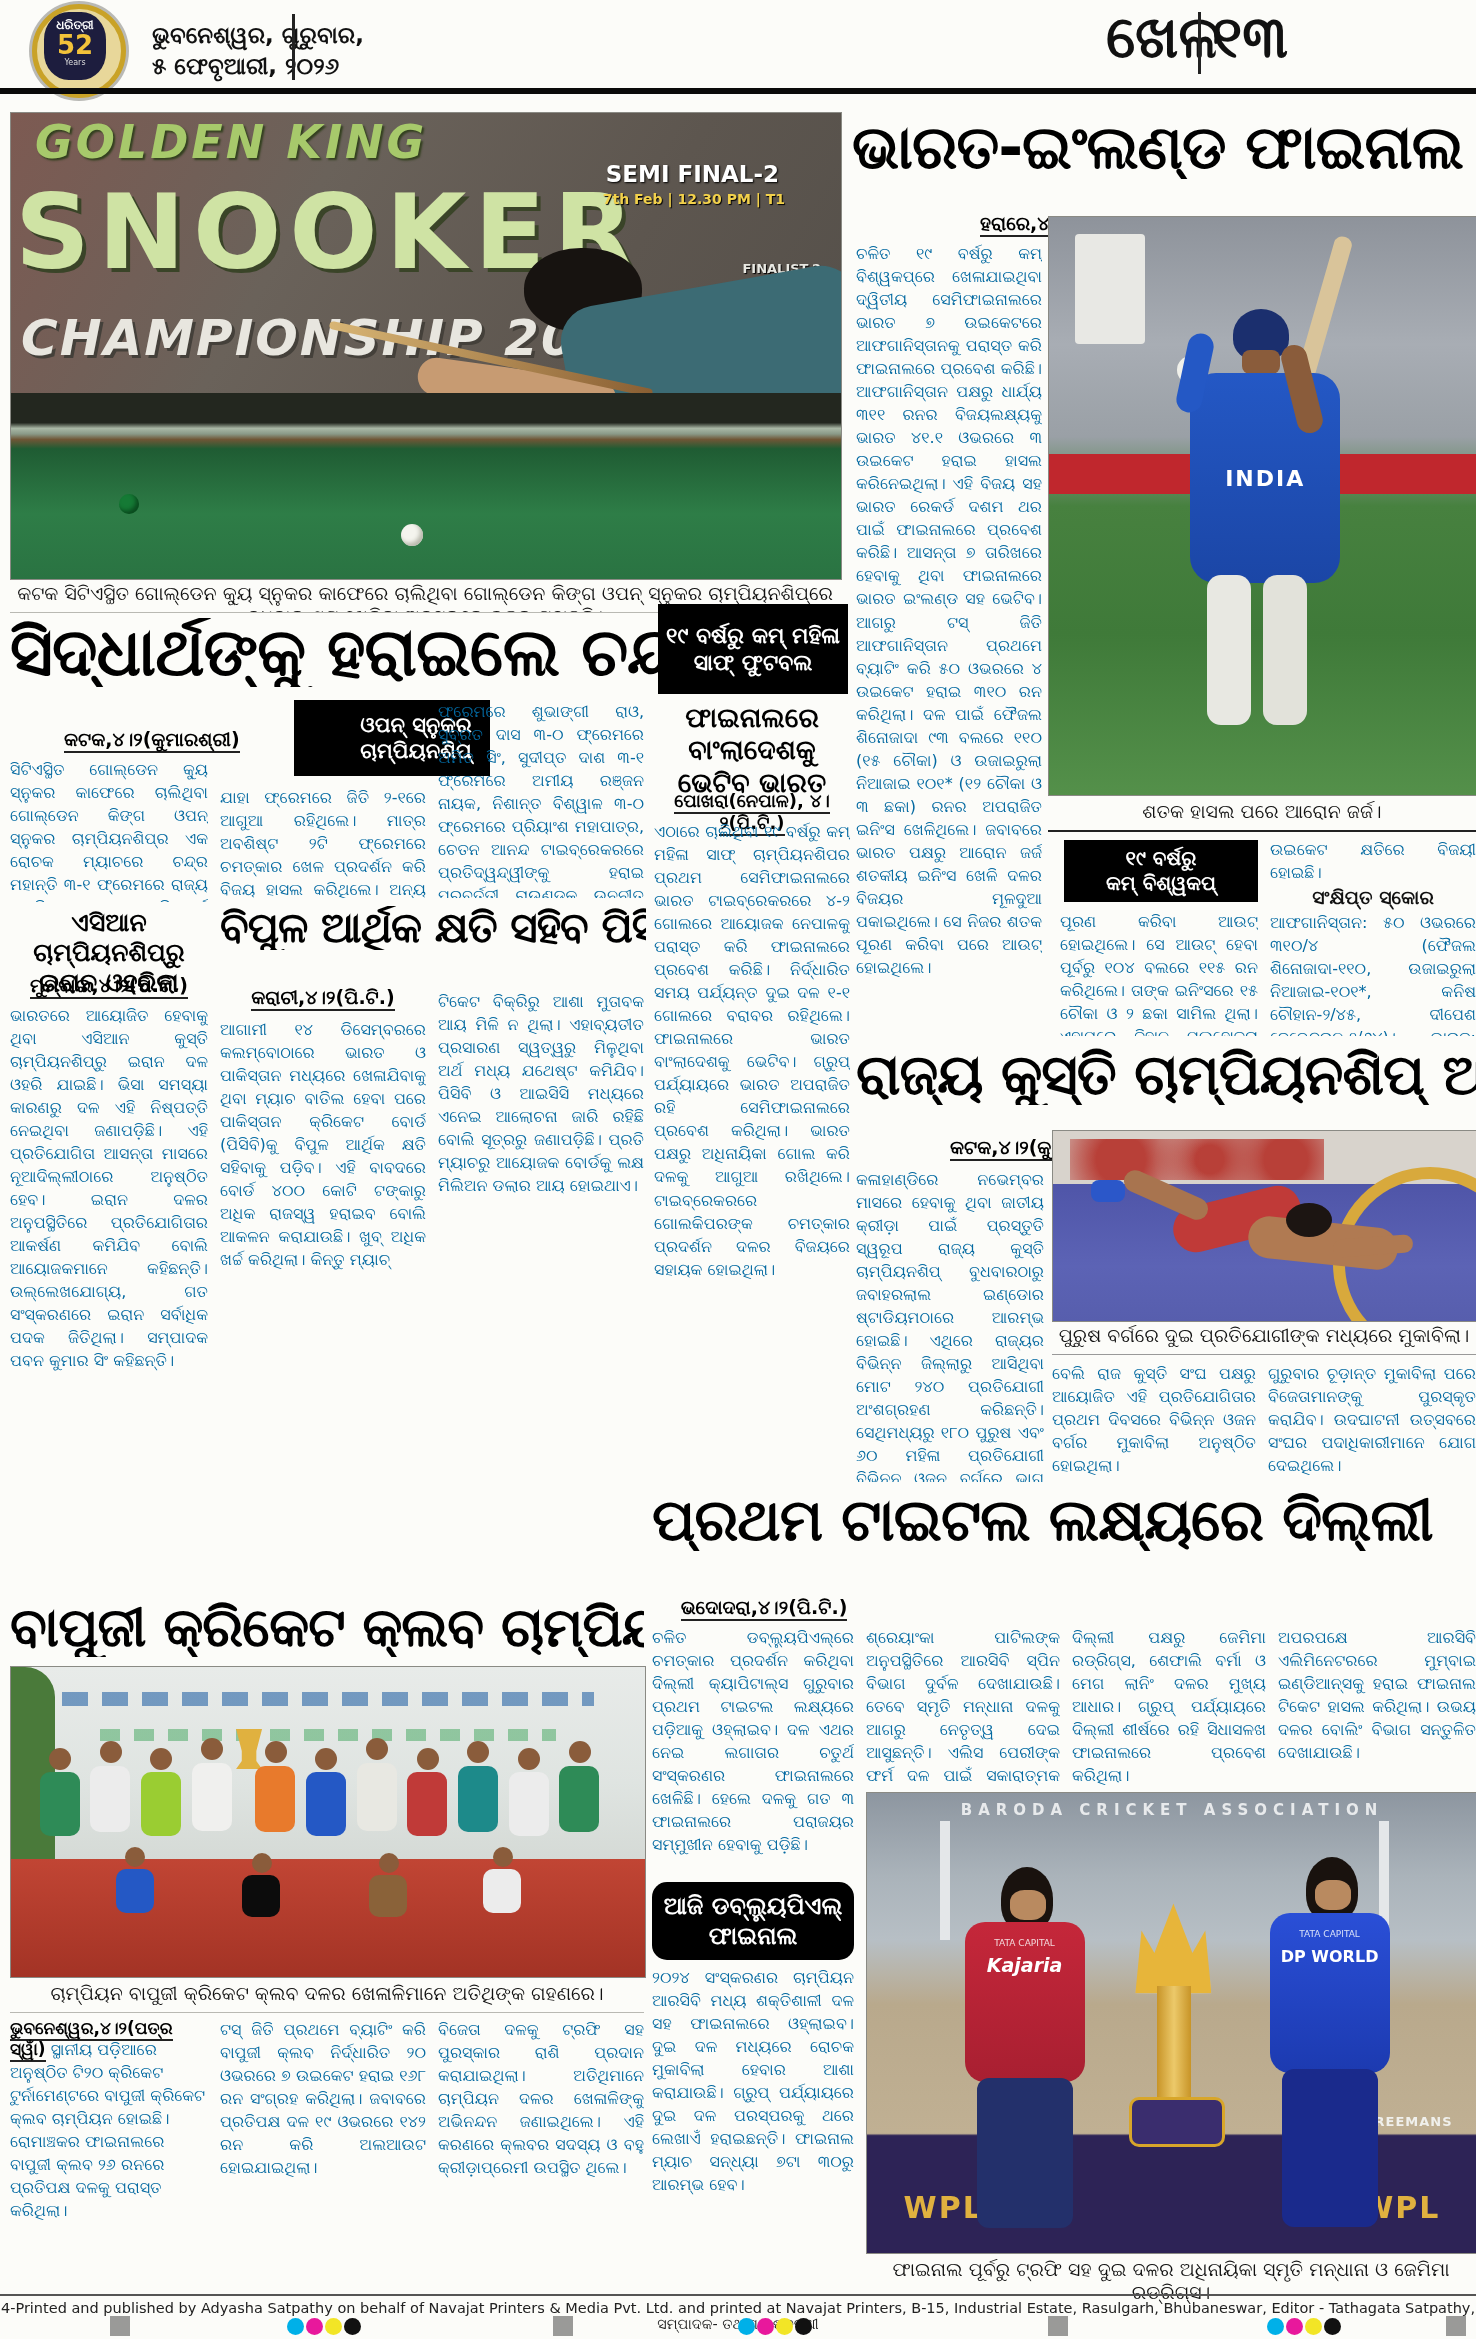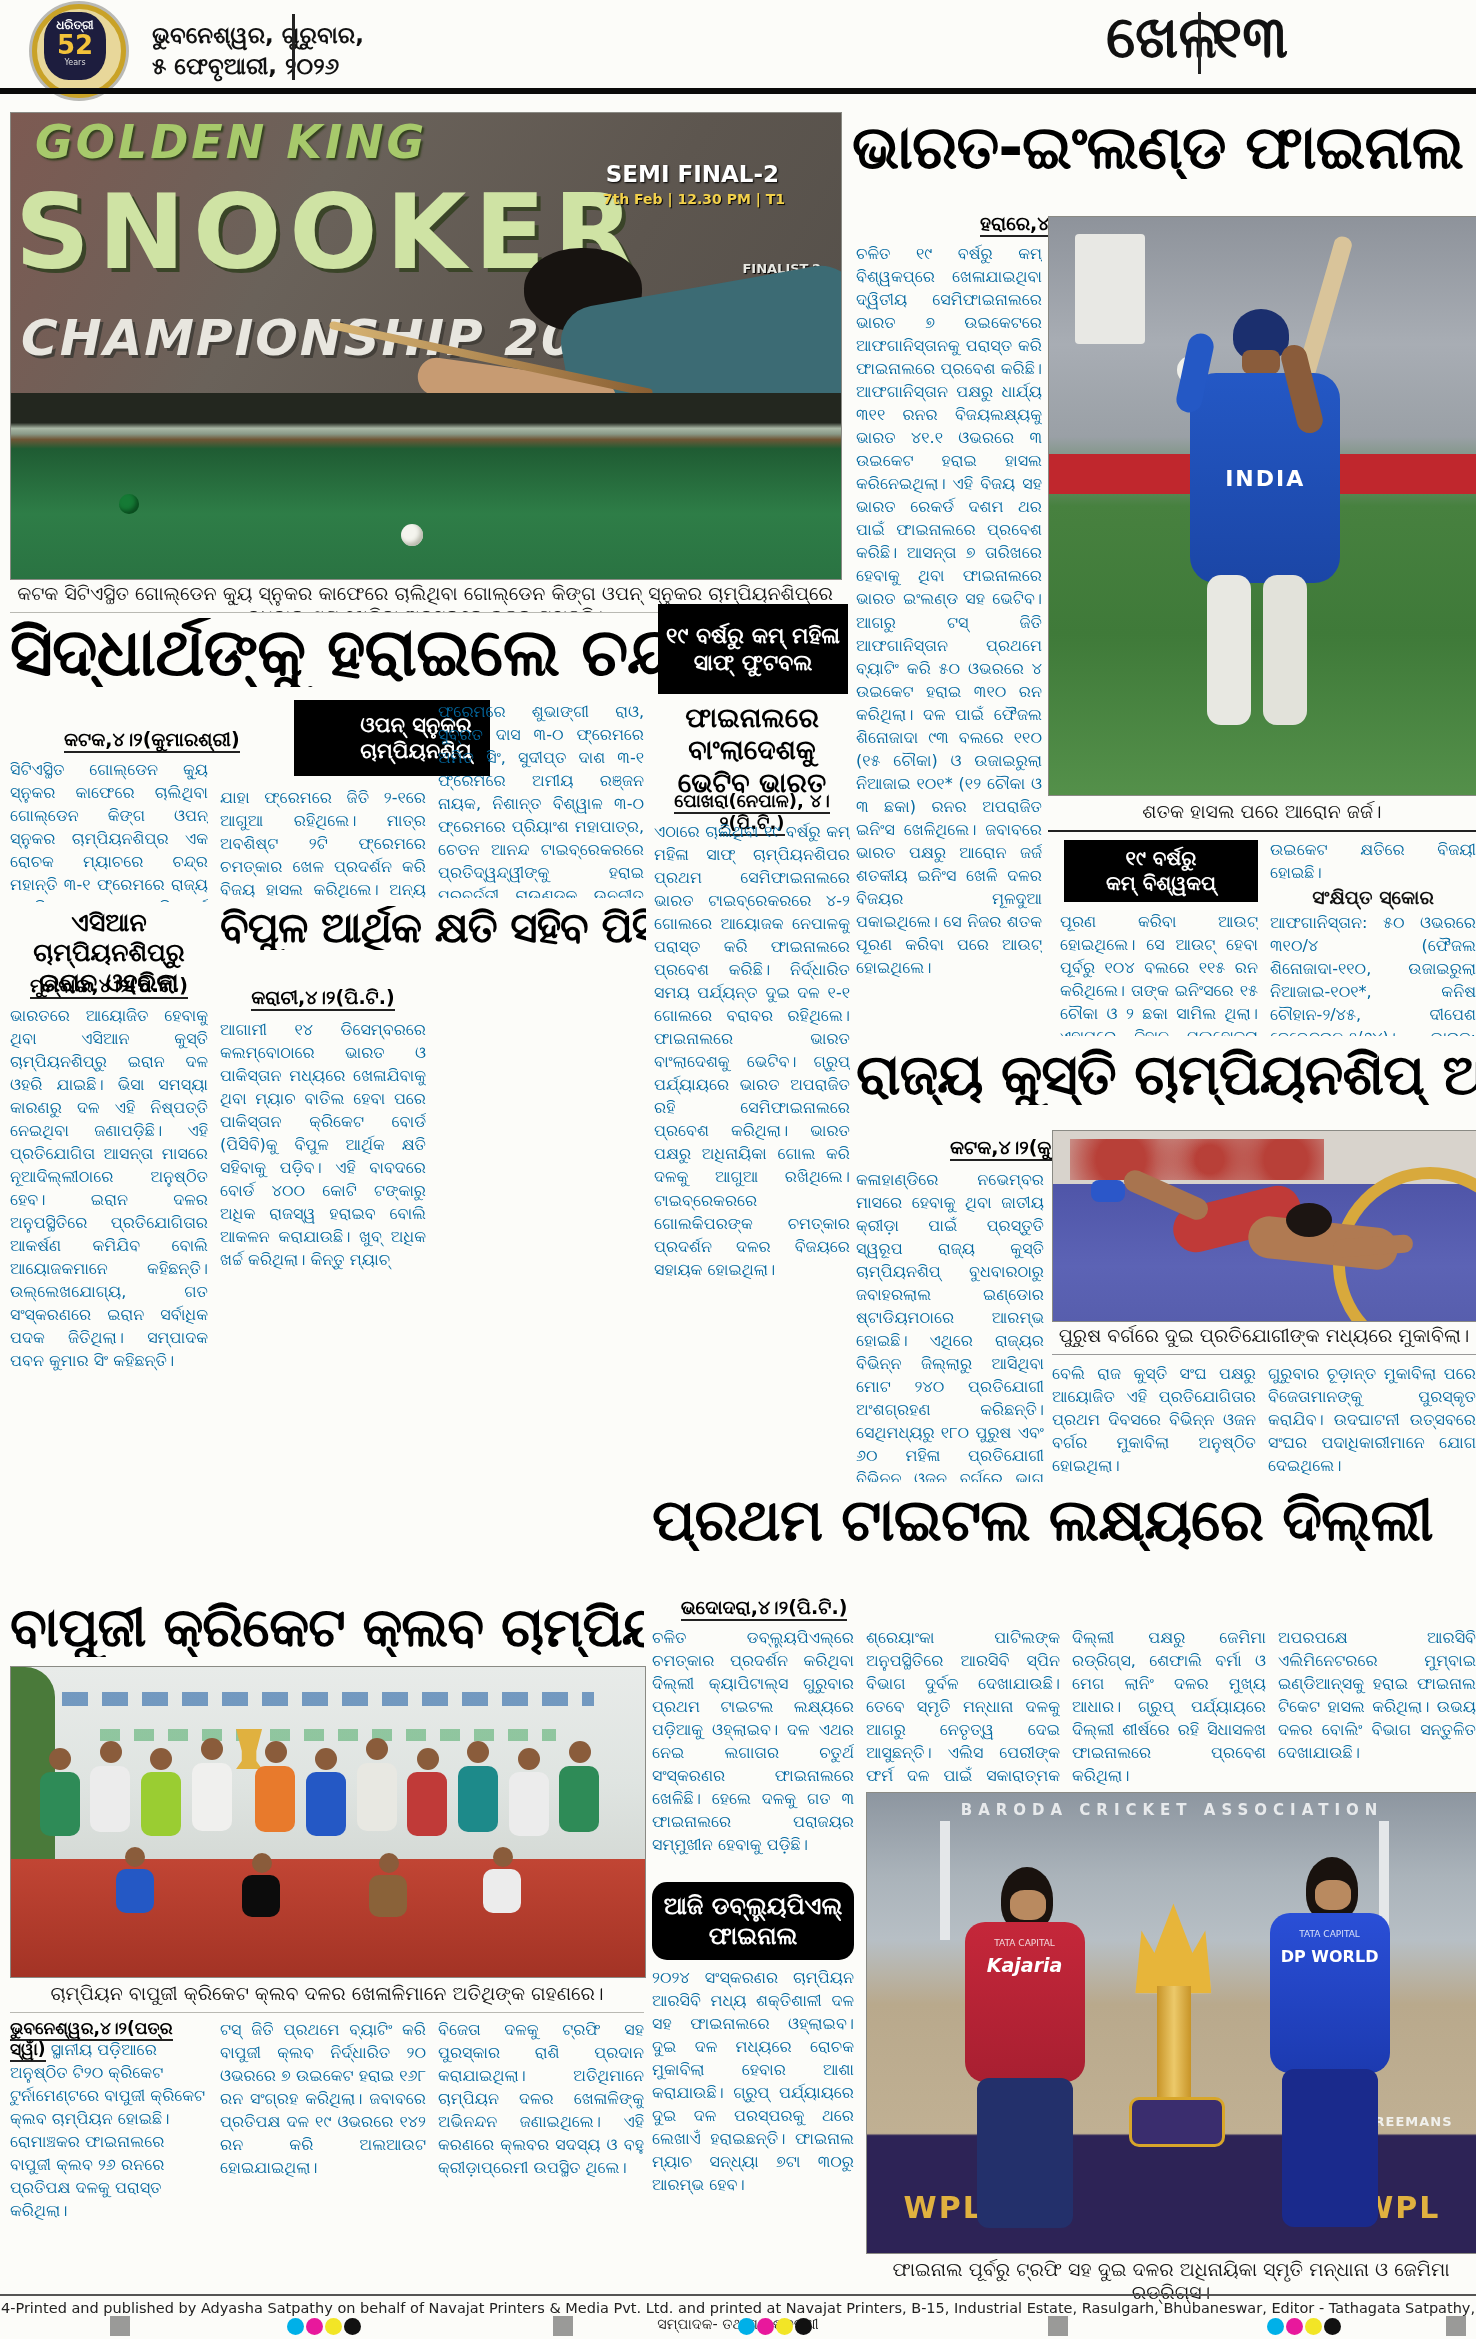--- a/index.html
+++ b/index.html
@@ -79,20 +79,21 @@
   <div class="abs body-col" style="left:220px;top:786px;width:206px;height:112px;">ଯାହା ଫ୍ରେମରେ ଜିତି ୨-୧ରେ ଆଗୁଆ ରହିଥିଲେ। ମାତ୍ର ଅବଶିଷ୍ଟ ୨ଟି ଫ୍ରେମରେ ଚମତ୍କାର ଖେଳ ପ୍ରଦର୍ଶନ କରି ବିଜୟ ହାସଲ କରିଥିଲେ। ଅନ୍ୟ ମ୍ୟାଚରେ ବିକାଶ ଦାଶ, ରଞ୍ଜନ ପୂର୍ତ୍ତି ୩-୧</div>
   <div class="abs body-col" style="left:438px;top:700px;width:206px;height:198px;">ଫ୍ରେମରେ ଶୁଭାଙ୍ଗୀ ରାଓ, ସୁବ୍ରତ ଦାସ ୩-୦ ଫ୍ରେମରେ ଅମିତ ସିଂ, ସୁଦୀପ୍ତ ଦାଶ ୩-୧ ଫ୍ରେମରେ ଅମୀୟ ରଞ୍ଜନ ନାୟକ, ନିଶାନ୍ତ ବିଶ୍ୱାଳ ୩-୦ ଫ୍ରେମରେ ପ୍ରିୟାଂଶ ମହାପାତ୍ର, ଚେତନ ଆନନ୍ଦ ଟାଇବ୍ରେକରରେ ପ୍ରତିଦ୍ୱନ୍ଦ୍ୱୀଙ୍କୁ ହରାଇ ପରବର୍ତ୍ତୀ ରାଉଣ୍ଡକୁ ଉନ୍ନୀତ ହୋଇଛନ୍ତି।</div>
 
   <div class="abs subhead" style="left:10px;top:908px;width:198px;font-size:25px;">ଏସିଆନ ଚାମ୍ପିୟନଶିପ୍‌ରୁ ଇରାନ ଓହରିଲା</div>
   <div class="abs dateline" style="left:10px;top:974px;width:198px;text-align:center;"><u actable="false">ମୁମ୍ବାଇ,୪।୨(ପି.ଟି.)</u></div>
   <div class="abs body-col" style="left:10px;top:1004px;width:198px;height:590px;">ଭାରତରେ ଆୟୋଜିତ ହେବାକୁ ଥିବା ଏସିଆନ କୁସ୍ତି ଚାମ୍ପିୟନଶିପ୍‌ରୁ ଇରାନ ଦଳ ଓହରି ଯାଇଛି। ଭିସା ସମସ୍ୟା କାରଣରୁ ଦଳ ଏହି ନିଷ୍ପତ୍ତି ନେଇଥିବା ଜଣାପଡ଼ିଛି। ଏହି ପ୍ରତିଯୋଗିତା ଆସନ୍ତା ମାସରେ ନୂଆଦିଲ୍ଲୀଠାରେ ଅନୁଷ୍ଠିତ ହେବ। ଇରାନ ଦଳର ଅନୁପସ୍ଥିତିରେ ପ୍ରତିଯୋଗିତାର ଆକର୍ଷଣ କମିଯିବ ବୋଲି ଆୟୋଜକମାନେ କହିଛନ୍ତି। ଉଲ୍ଲେଖଯୋଗ୍ୟ, ଗତ ସଂସ୍କରଣରେ ଇରାନ ସର୍ବାଧିକ ପଦକ ଜିତିଥିଲା। ସମ୍ପାଦକ ପବନ କୁମାର ସିଂ କହିଛନ୍ତି।</div>
 
   <div class="abs headline" style="left:220px;top:906px;width:426px;font-size:42px;text-align:center;">ବିପୁଳ ଆର୍ଥିକ କ୍ଷତି ସହିବ ପିସିବି</div>
   <div class="abs dateline" style="left:220px;top:986px;width:206px;text-align:center;"><u>କରାଚୀ,୪।୨(ପି.ଟି.)</u></div>
   <div class="abs body-col" style="left:220px;top:1018px;width:206px;height:578px;">ଆଗାମୀ ୧୪ ଡିସେମ୍ବରରେ କଲମ୍ବୋଠାରେ ଭାରତ ଓ ପାକିସ୍ତାନ ମଧ୍ୟରେ ଖେଳାଯିବାକୁ ଥିବା ମ୍ୟାଚ ବାତିଲ ହେବା ପରେ ପାକିସ୍ତାନ କ୍ରିକେଟ ବୋର୍ଡ (ପିସିବି)କୁ ବିପୁଳ ଆର୍ଥିକ କ୍ଷତି ସହିବାକୁ ପଡ଼ିବ। ଏହି ବାବଦରେ ବୋର୍ଡ ୪୦୦ କୋଟି ଟଙ୍କାରୁ ଅଧିକ ରାଜସ୍ୱ ହରାଇବ ବୋଲି ଆକଳନ କରାଯାଉଛି। ଖୁବ୍ ଅଧିକ ଖର୍ଚ୍ଚ କରିଥିଲା। କିନ୍ତୁ ମ୍ୟାଚ୍</div>
+  <div class="abs body-col" style="left:438px;top:990px;width:206px;height:606px;">ଟିକେଟ ବିକ୍ରିରୁ ଆଶା ମୁତାବକ ଆୟ ମିଳି ନ ଥିଲା। ଏହାବ୍ୟତୀତ ପ୍ରସାରଣ ସ୍ୱତ୍ୱରୁ ମିଳୁଥିବା ଅର୍ଥ ମଧ୍ୟ ଯଥେଷ୍ଟ କମିଯିବ। ପିସିବି ଓ ଆଇସିସି ମଧ୍ୟରେ ଏନେଇ ଆଲୋଚନା ଜାରି ରହିଛି ବୋଲି ସୂତ୍ରରୁ ଜଣାପଡ଼ିଛି। ପ୍ରତି ମ୍ୟାଚରୁ ଆୟୋଜକ ବୋର୍ଡକୁ ଲକ୍ଷ ମିଲିଅନ ଡଲାର ଆୟ ହୋଇଥାଏ।</div>
 
   <div class="abs blackbox" style="left:658px;top:604px;width:190px;height:90px;font-size:22px;">
     <div>୧୯ ବର୍ଷରୁ କମ୍ ମହିଳା</div>
     <div>ସାଫ୍ ଫୁଟବଲ</div>
   </div>
   <div class="abs subhead" style="left:654px;top:702px;width:196px;font-size:27px;">ଫାଇନାଲରେ ବାଂଲାଦେଶକୁ ଭେଟିବ ଭାରତ</div>
   <div class="abs dateline" style="left:654px;top:790px;width:196px;text-align:center;font-size:18px;"><u>ପୋଖରା(ନେପାଳ), ୪।୨(ପି.ଟି.)</u></div>
   <div class="abs body-col" style="left:654px;top:820px;width:196px;height:774px;">ଏଠାରେ ଚାଲିଥିବା ୧୯ ବର୍ଷରୁ କମ୍ ମହିଳା ସାଫ୍ ଚାମ୍ପିୟନଶିପର ପ୍ରଥମ ସେମିଫାଇନାଲରେ ଭାରତ ଟାଇବ୍ରେକରରେ ୪-୨ ଗୋଲରେ ଆୟୋଜକ ନେପାଳକୁ ପରାସ୍ତ କରି ଫାଇନାଲରେ ପ୍ରବେଶ କରିଛି। ନିର୍ଦ୍ଧାରିତ ସମୟ ପର୍ଯ୍ୟନ୍ତ ଦୁଇ ଦଳ ୧-୧ ଗୋଲରେ ବରାବର ରହିଥିଲେ। ଫାଇନାଲରେ ଭାରତ ବାଂଲାଦେଶକୁ ଭେଟିବ। ଗ୍ରୁପ୍ ପର୍ଯ୍ୟାୟରେ ଭାରତ ଅପରାଜିତ ରହି ସେମିଫାଇନାଲରେ ପ୍ରବେଶ କରିଥିଲା। ଭାରତ ପକ୍ଷରୁ ଅଧିନାୟିକା ଗୋଲ କରି ଦଳକୁ ଆଗୁଆ ରଖିଥିଲେ। ଟାଇବ୍ରେକରରେ ଗୋଲକିପରଙ୍କ ଚମତ୍କାର ପ୍ରଦର୍ଶନ ଦଳର ବିଜୟରେ ସହାୟକ ହୋଇଥିଲା।</div>
 
   <div class="abs headline" style="left:852px;top:116px;width:624px;font-size:60px;">ଭାରତ-ଇଂଲଣ୍ଡ ଫାଇନାଲ</div>

